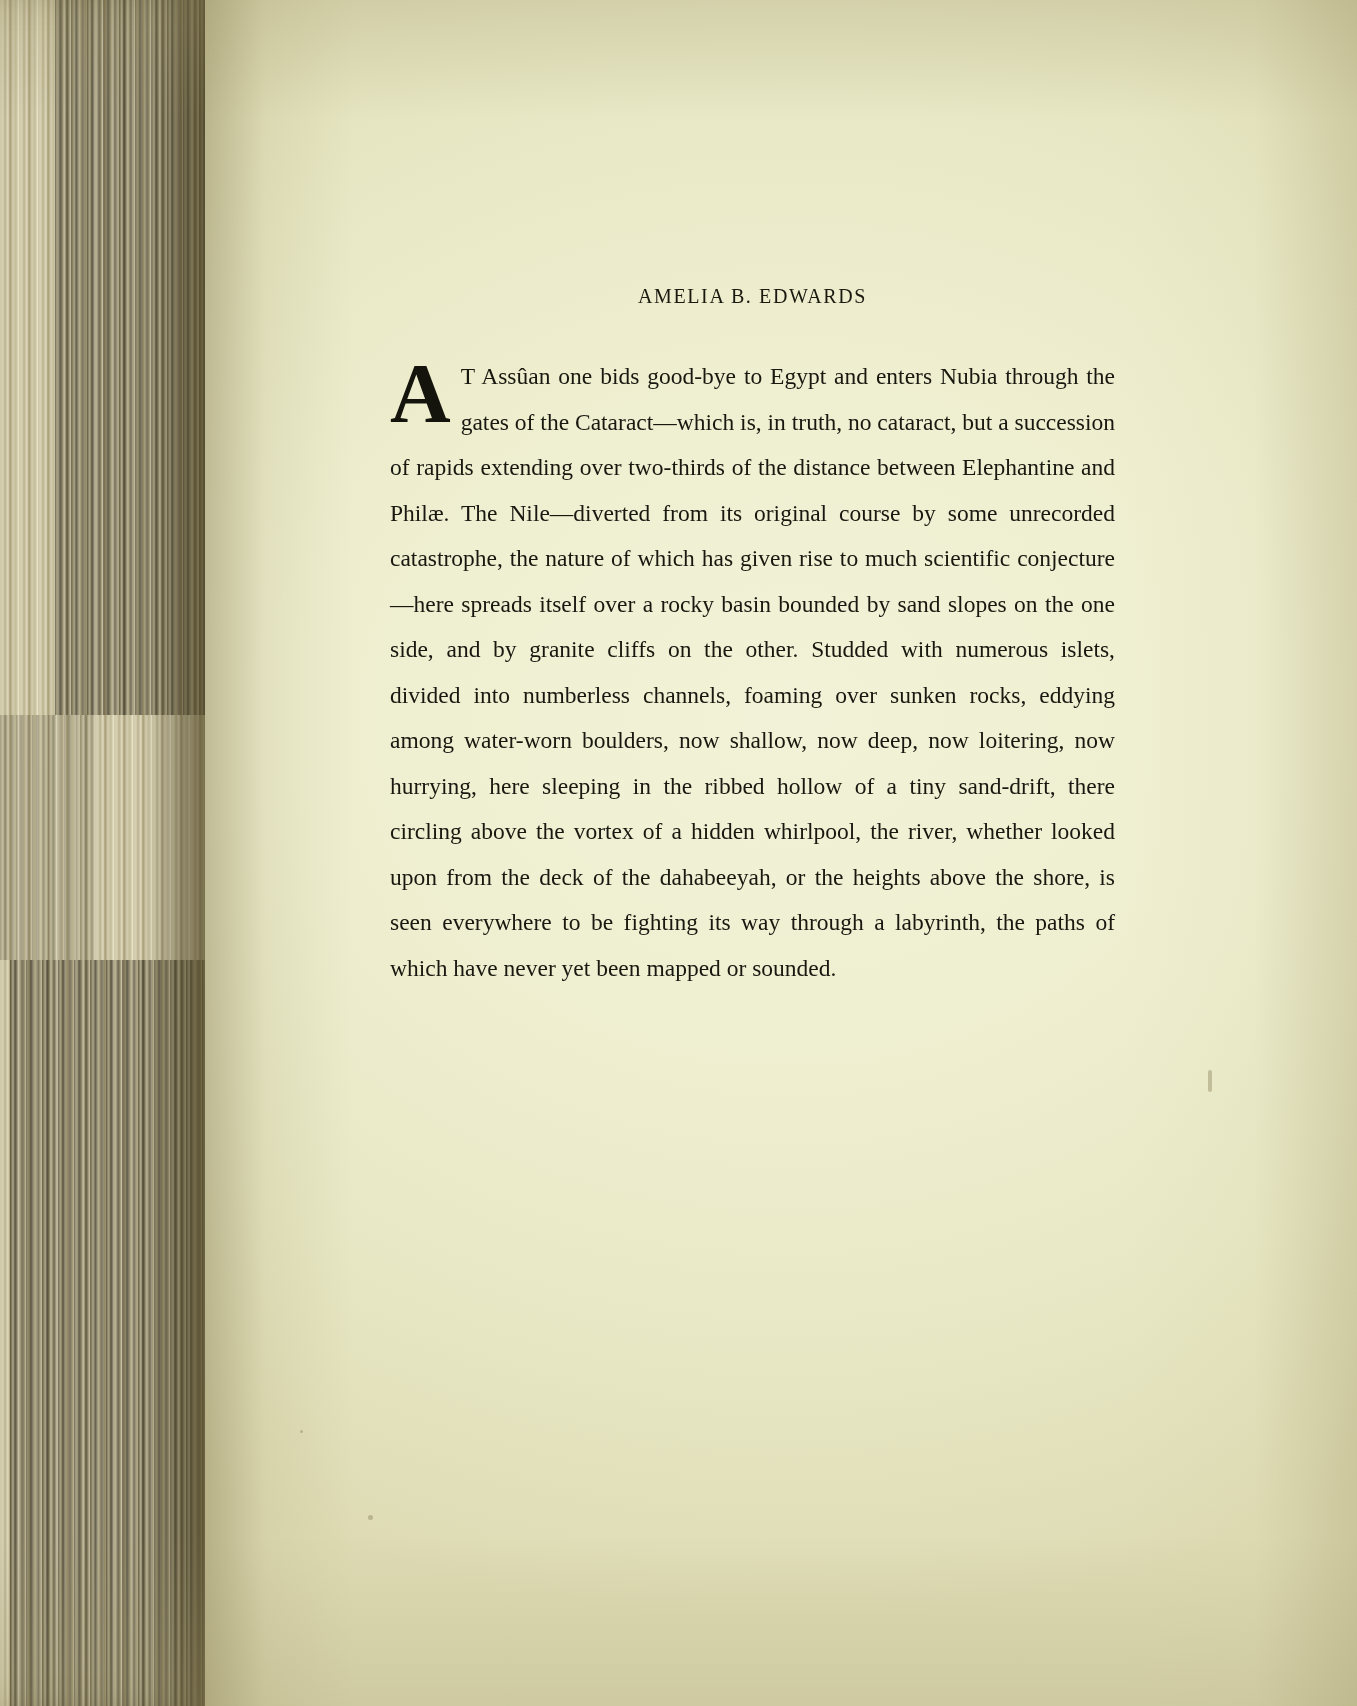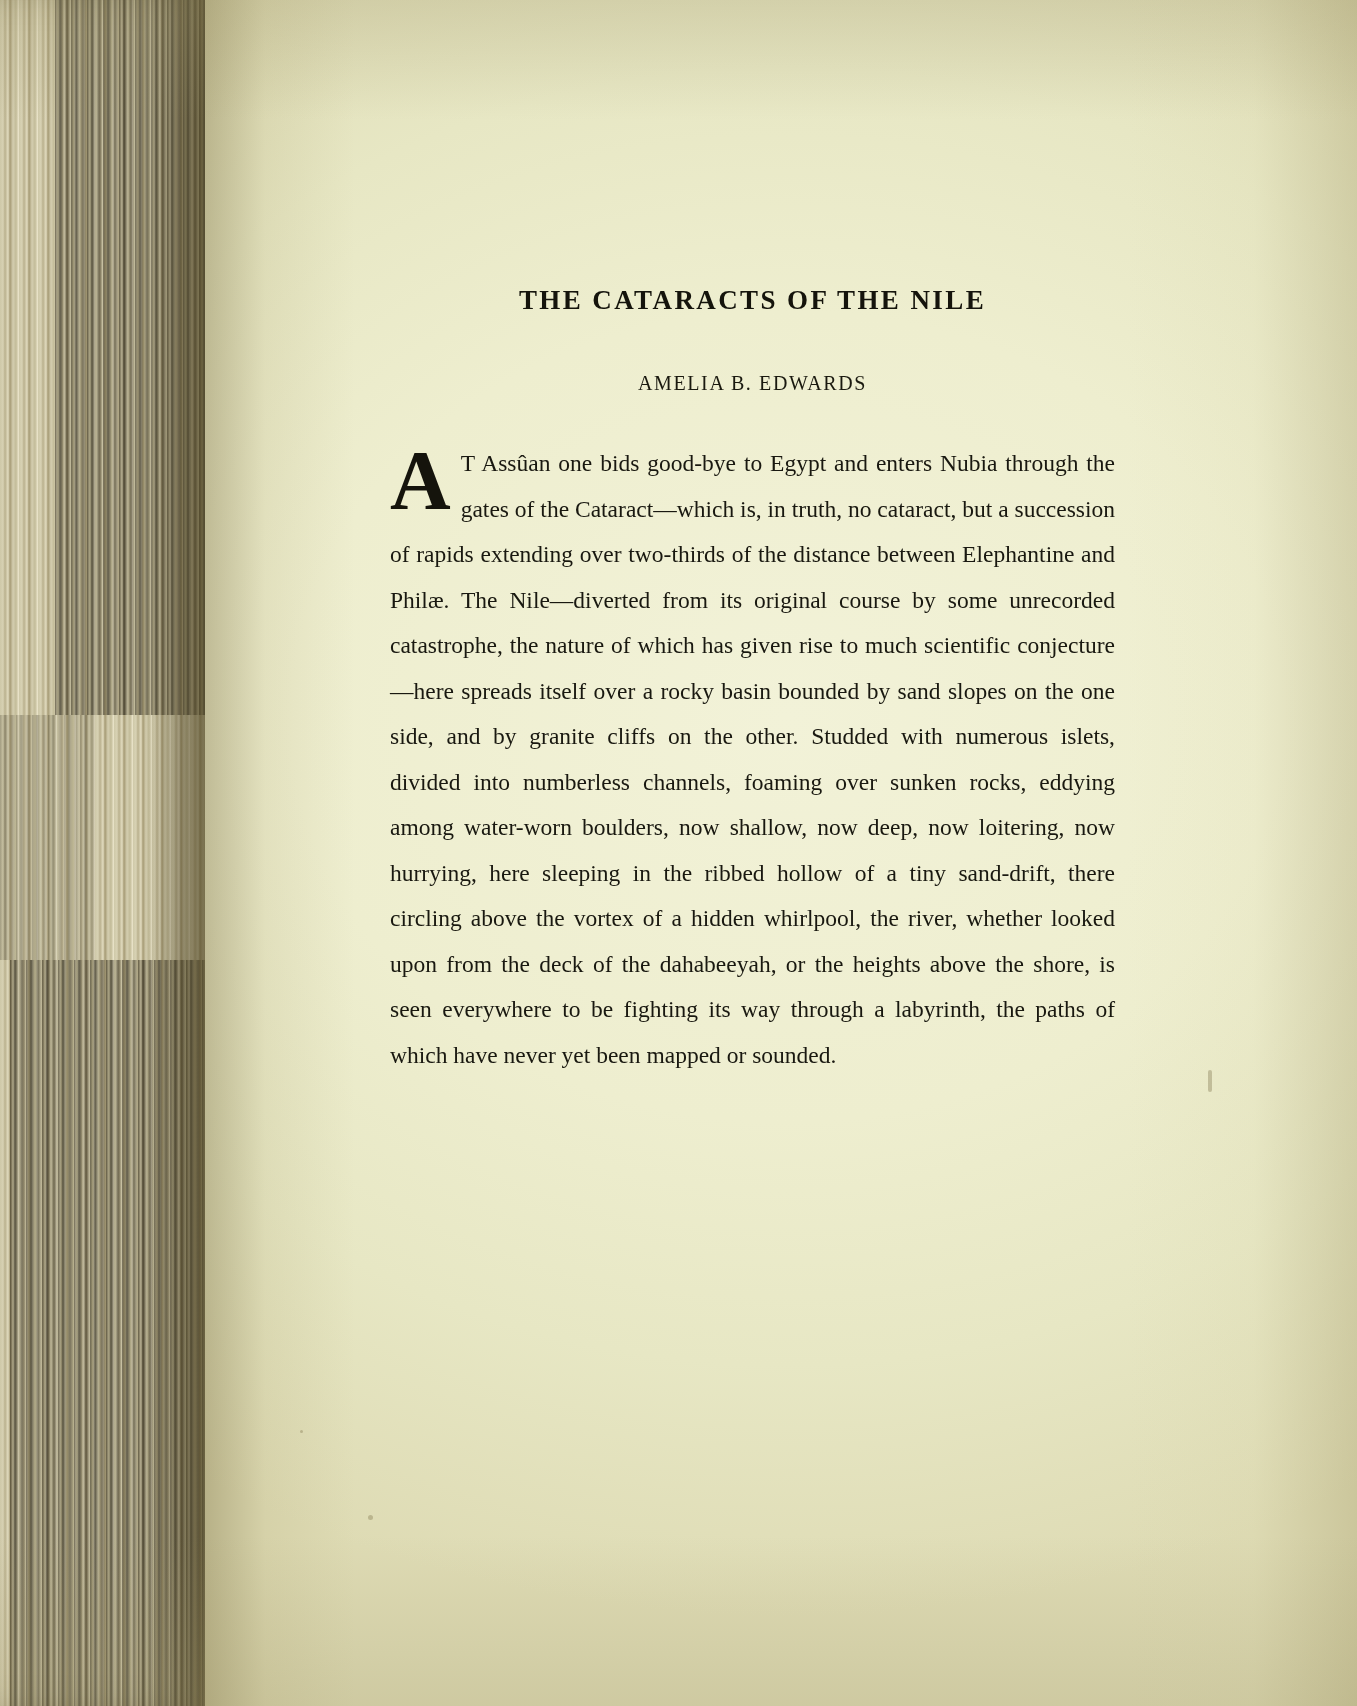--- a/index.html
+++ b/index.html
@@ -148,21 +148,20 @@
   <div class="page-fold"></div>
   <div class="right-shade"></div>
   <div class="top-shade"></div>
   <div class="bottom-shade"></div>
 
   <div class="speck" style="left:1208px; top:1070px; width:4px; height:22px; border-radius:2px;"></div>
   <div class="speck" style="left:368px; top:1515px; width:5px; height:5px;"></div>
   <div class="speck" style="left:300px; top:1430px; width:3px; height:3px;"></div>
 
   <div class="text-column">
-    <h1 class="article-title">THE CATARACTS OF THE NILE</h1>
 
     <div class="byline">AMELIA B. EDWARDS</div>
 
     <p class="body-par first">
       <span class="dropcap">A</span><span>T Assûan one bids good-bye to Egypt and enters Nubia through the gates of the Cataract—which is, in truth, no cataract, but a succession of rapids extending over two-thirds of the distance between Elephantine and Philæ. The Nile—diverted from its original course by some unrecorded catastrophe, the nature of which has given rise to much scientific conjecture—here spreads itself over a rocky basin bounded by sand slopes on the one side, and by granite cliffs on the other. Studded with numerous islets, divided into numberless channels, foaming over sunken rocks, eddying among water-worn boulders, now shallow, now deep, now loitering, now hurrying, here sleeping in the ribbed hollow of a tiny sand-drift, there circling above the vortex of a hidden whirlpool, the river, whether looked upon from the deck of the dahabeeyah, or the heights above the shore, is seen everywhere to be fighting its way through a labyrinth, the paths of which have never yet been mapped or sounded.</span>
     </p>
 
   </div>
 
 </div>

